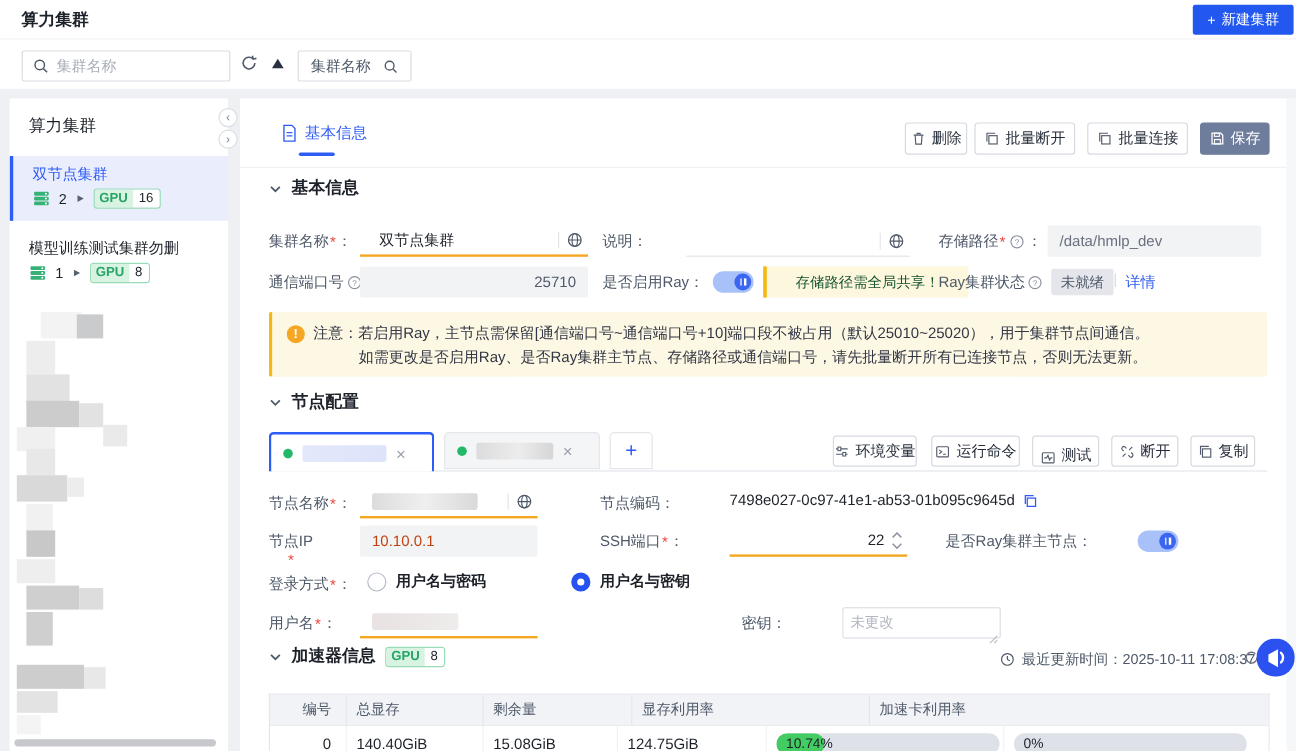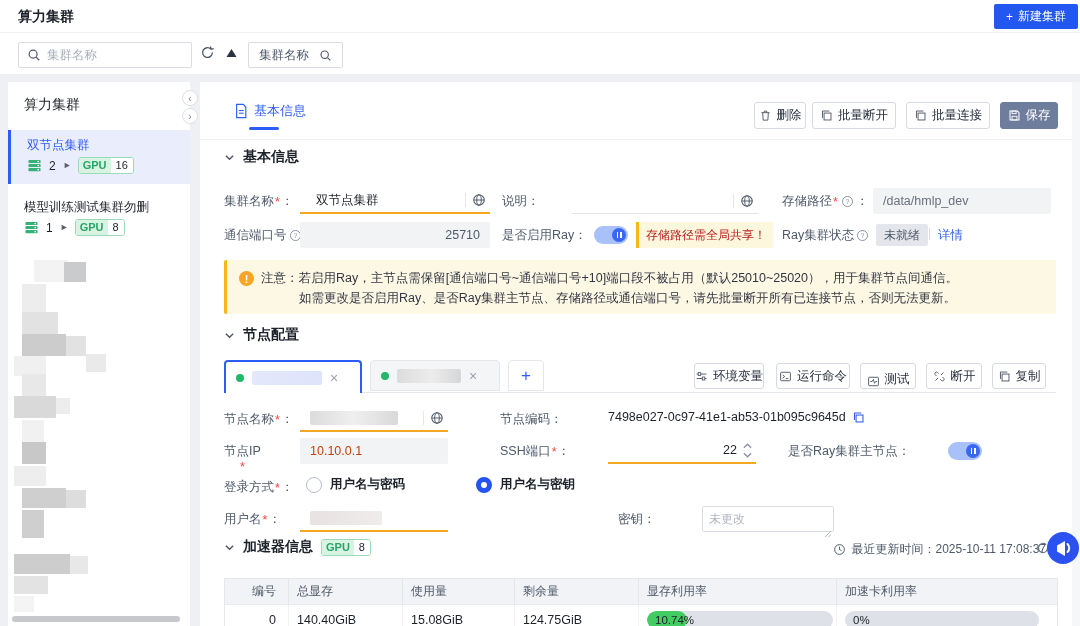--- a/index.html
+++ b/index.html
@@ -69,21 +69,21 @@
 
   .f-input { position:absolute; height:26px; background:#f2f3f5; border-radius:2px; display:flex; align-items:center;
              font-size:12.5px; color:#69707e; }
 
   .toggle { position:absolute; width:34px; height:18px; border-radius:9px; background:#a9c1f9; cursor:pointer; }
   .toggle .knob { position:absolute; right:2px; top:2px; width:14px; height:14px; border-radius:50%; background:#3b66f2;
                   display:flex; align-items:center; justify-content:center; gap:2px; }
   .toggle .knob i { display:block; width:1.5px; height:6px; background:#fff; }
 
   .warn-pill { position:absolute; height:26px; background:#fdf7de; border-left:3px solid #f5b915; display:flex;
-               align-items:center; padding:0 7px; font-size:12px; color:#b91c1c; white-space:nowrap; }
+               align-items:center; padding:0 24px; font-size:12px; color:#14532d; white-space:nowrap; }
 
   .status-badge { position:absolute; height:22px; background:#e5e6eb; border-radius:2px; color:#4e5969; font-size:12px;
                   display:flex; align-items:center; padding:0 8px; }
   .link { color:#2e5cf6; font-size:12.5px; cursor:pointer; }
 
   .notice { position:absolute; background:#fdf8e3; border-left:3px solid #f5b915; border-radius:2px;
             padding:8px 12px 8px 34px; font-size:12.5px; color:#323645; line-height:20px; }
   .notice .bang { position:absolute; left:12px; top:11px; width:15px; height:15px; border-radius:50%; background:#f5a623;
                   color:#fff; font-size:11px; font-weight:bold; display:flex; align-items:center; justify-content:center; }
   .notice .l2 { margin-left:38px; }
@@ -596,21 +596,20 @@
             <polyline points="8,4.5 8,8 10.5,9.5" fill="none" stroke="currentColor" stroke-width="1.2"></polyline>
           </svg>
       </span>
       <span>最近更新时间：2025-10-11 17:08:37</span>
     </div>
 
     <div class="tbl">
       <div class="hrow">
         <div class="hcell c1">编号</div>
         <div class="hcell c2">总显存</div>
-        <div class="hcell c3">使用量</div>
         <div class="hcell c4">剩余量</div>
         <div class="hcell c5">显存利用率</div>
         <div class="hcell c6">加速卡利用率</div>
       </div>
       <div class="drow">
         <div class="dcell c1">0</div>
         <div class="dcell c2">140.40GiB</div>
         <div class="dcell c3">15.08GiB</div>
         <div class="dcell c4">124.75GiB</div>
         <div class="dcell c5">

